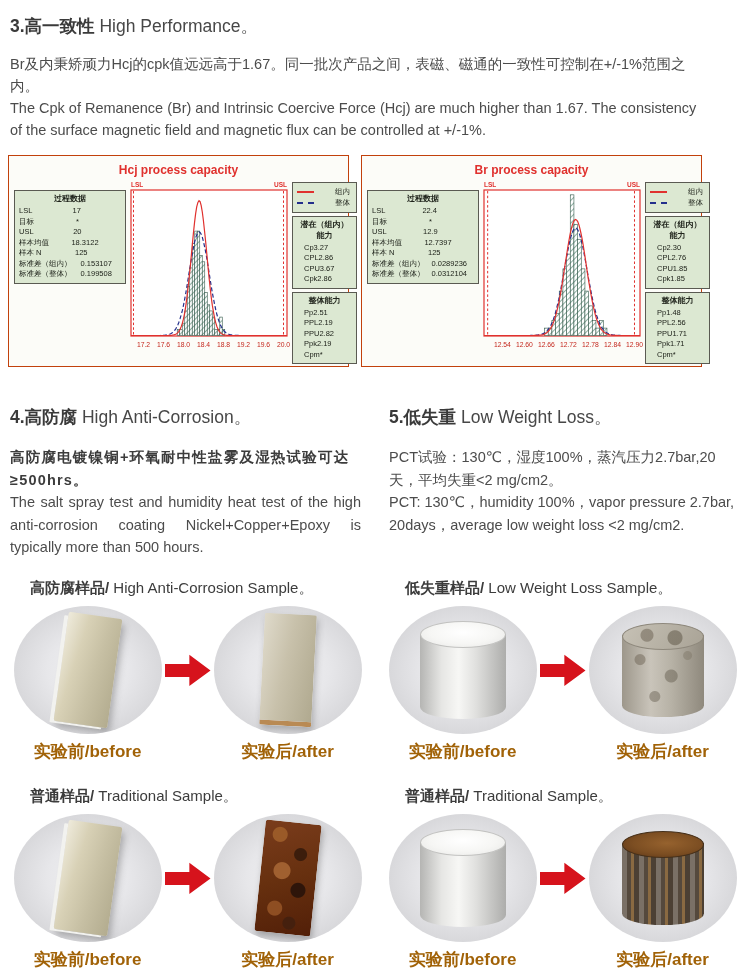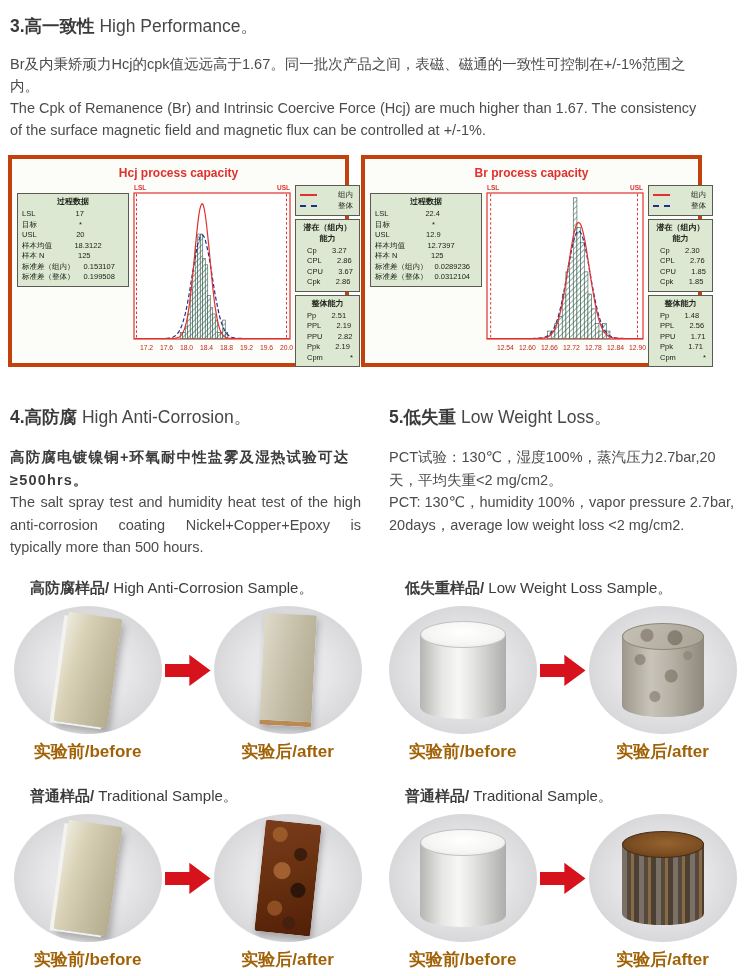--- a/index.html
+++ b/index.html
@@ -22,21 +22,21 @@
   .two-col .col-inner { padding:0 14px 0 10px; }
   .two-col .col-inner.right { padding:0 8px 0 14px; }
   .col-para { margin:17px 0 0; font-size:14.5px; line-height:1.55; color:#4c4c4c; }
   .col-para .zh-strong { font-weight:bold; color:#3c3c3c; letter-spacing:1.2px; }
   .col-para .en-just { display:block; text-align:justify; }
 
   
   .charts-row { display:flex; gap:12px; margin:14px 8px 0; }
   .chart-box {
     flex:1 1 0; height:212px; position:relative;
-    border:4px solid #c2410c; background:#fcfcf8;
+    border:1px solid #c2410c; background:#fcfcf8;
   }
   .chart-title {
     position:absolute; top:7px; left:0; right:0; text-align:center;
     color:#e0312e; font-weight:bold; font-size:12px;
   }
   .chart-body { position:absolute; top:24px; left:5px; right:4px; bottom:4px; display:flex; gap:4px; align-items:flex-start; }
   .side-panel {
     background:#dce8d2; border:1px solid #5a5a52;
     font-size:7.5px; color:#20241c; padding:2px 4px 3px;
   }
@@ -45,21 +45,21 @@
   .panel-row { display:flex; line-height:1.4; }
   .proc-panel .stat-value { flex:1; text-align:center; }
   .plot-wrap { flex:0 0 158px; width:158px; position:relative; }
   .right-col { flex:1; display:flex; flex-direction:column; gap:3px; margin-top:2px; }
   .legend-box { padding:3px 4px; }
   .legend-row { display:flex; align-items:center; gap:21px; line-height:1.5; }
   .line-sample { display:inline-block; width:17px; height:0; }
   .solid-red  { border-top:2px solid #e0312e; }
   .dashed-blue{ border-top:2px dashed #232e8c; }
   .cap-panel .panel-row { padding:0 2px 0 7px; }
-  .cap-panel .stat-value { flex:0 0 30px; text-align:right; }
+  .cap-panel .stat-value { flex:0 0 30px; text-align:left; }
 
   
   .samples-grid { display:grid; grid-template-columns:375px 375px; margin-top:13px; }
   .sample-col { padding:0 6px; }
   .sample-title { font-size:15px; color:#3c3c3c; margin:8px 0 4px 24px; font-weight:normal; }
   .sample-title .zh { font-weight:bold; }
   .sample-title.second { margin-top:24px; }
   .pair-row { display:flex; align-items:center; justify-content:center; margin-top:8px; }
   .photo-ellipse {
     flex:0 0 148px; width:148px; height:128px; border-radius:50%;

